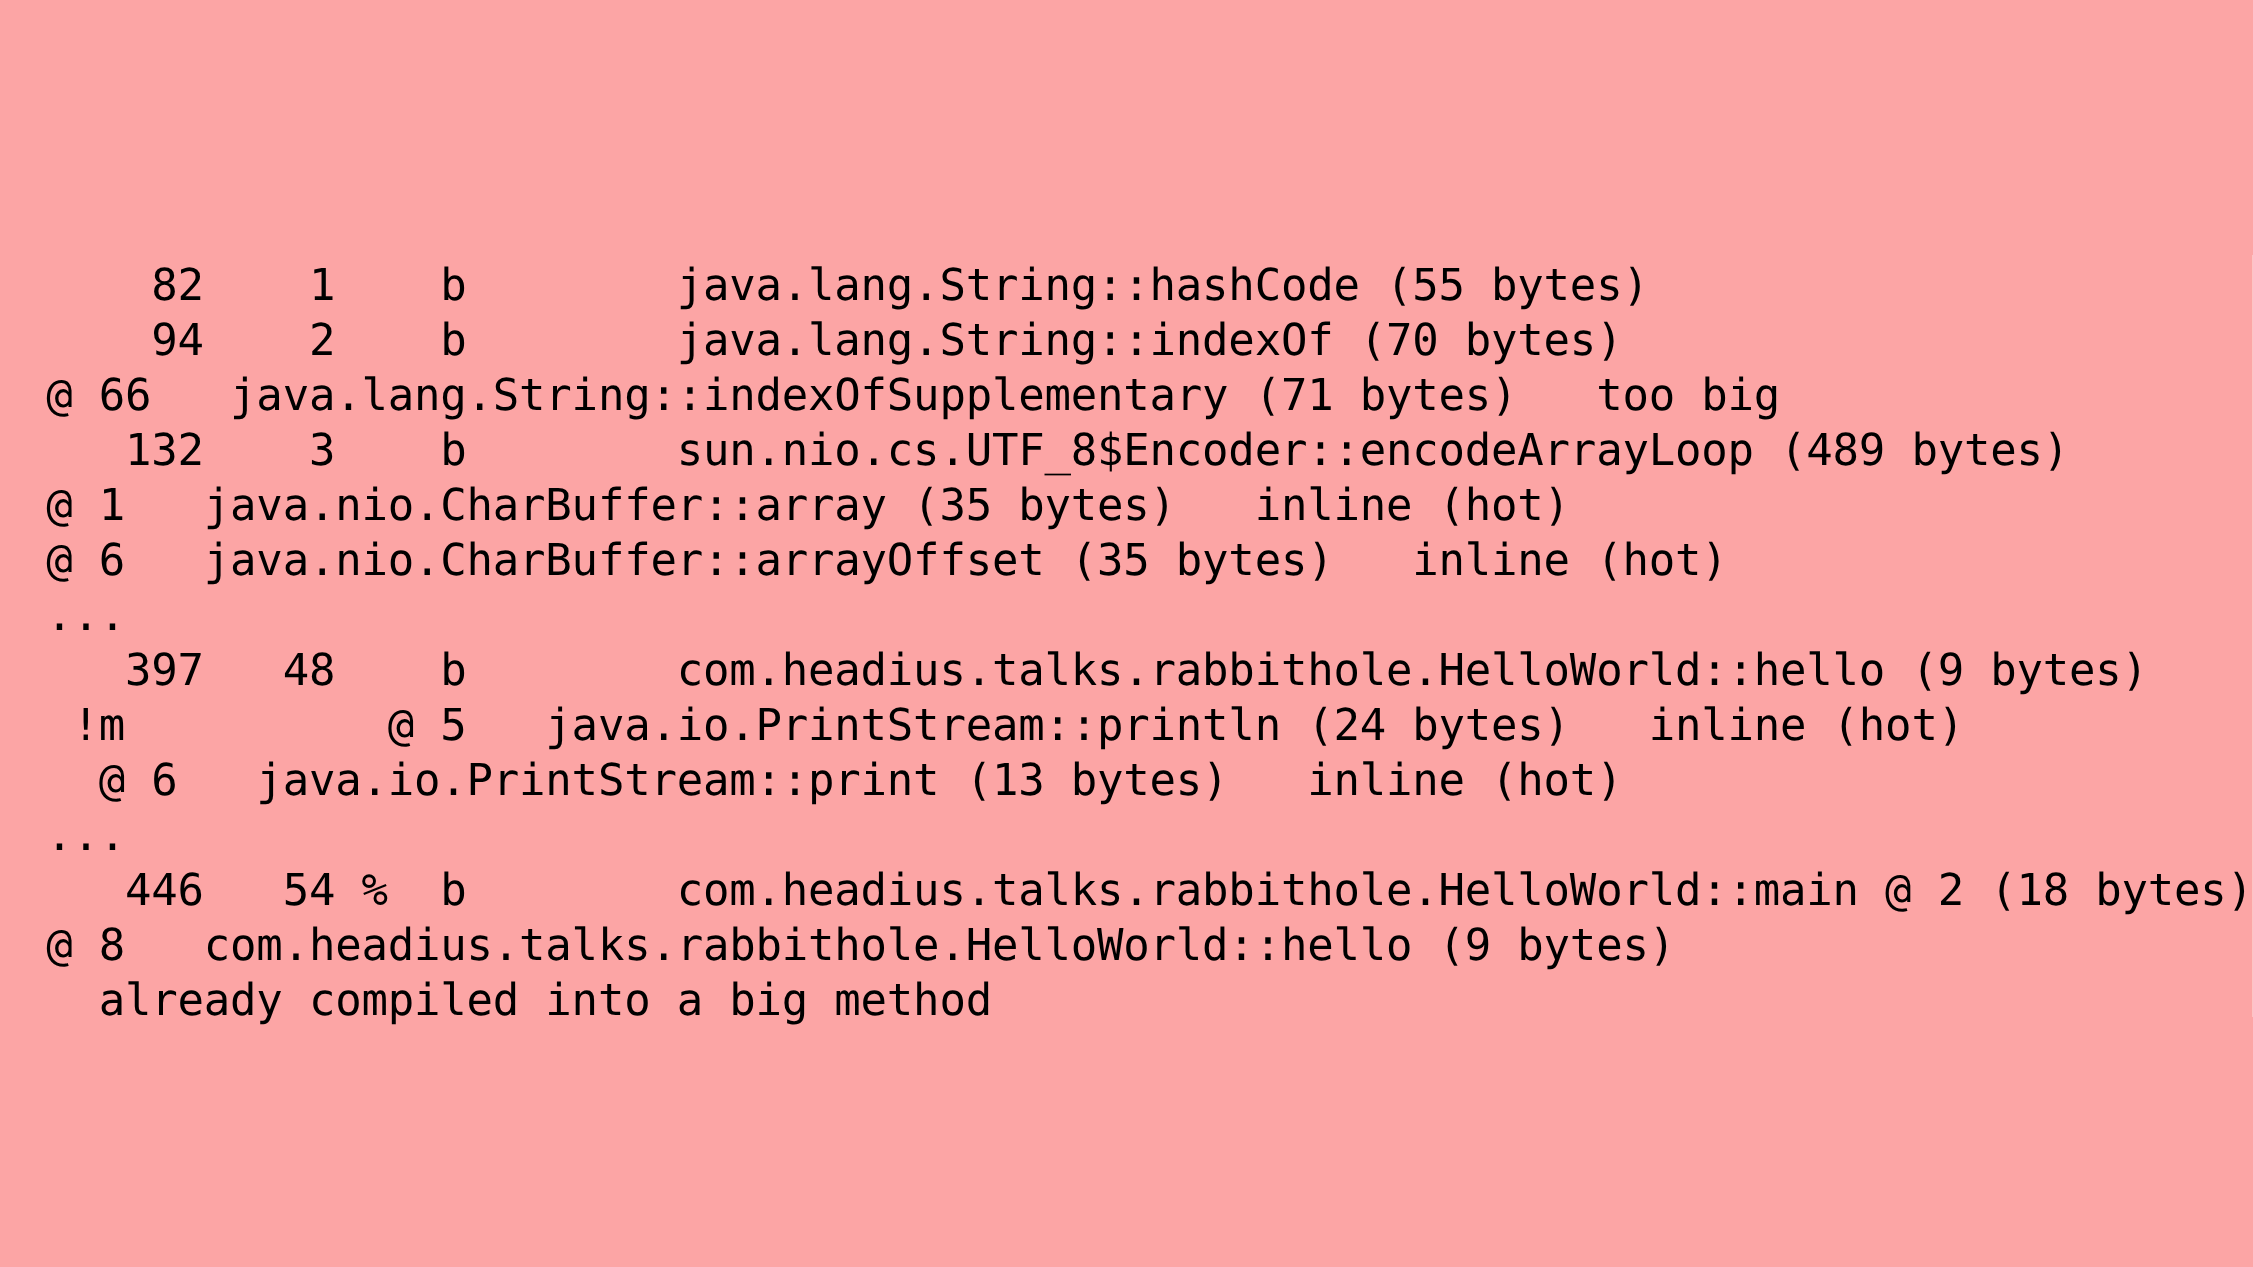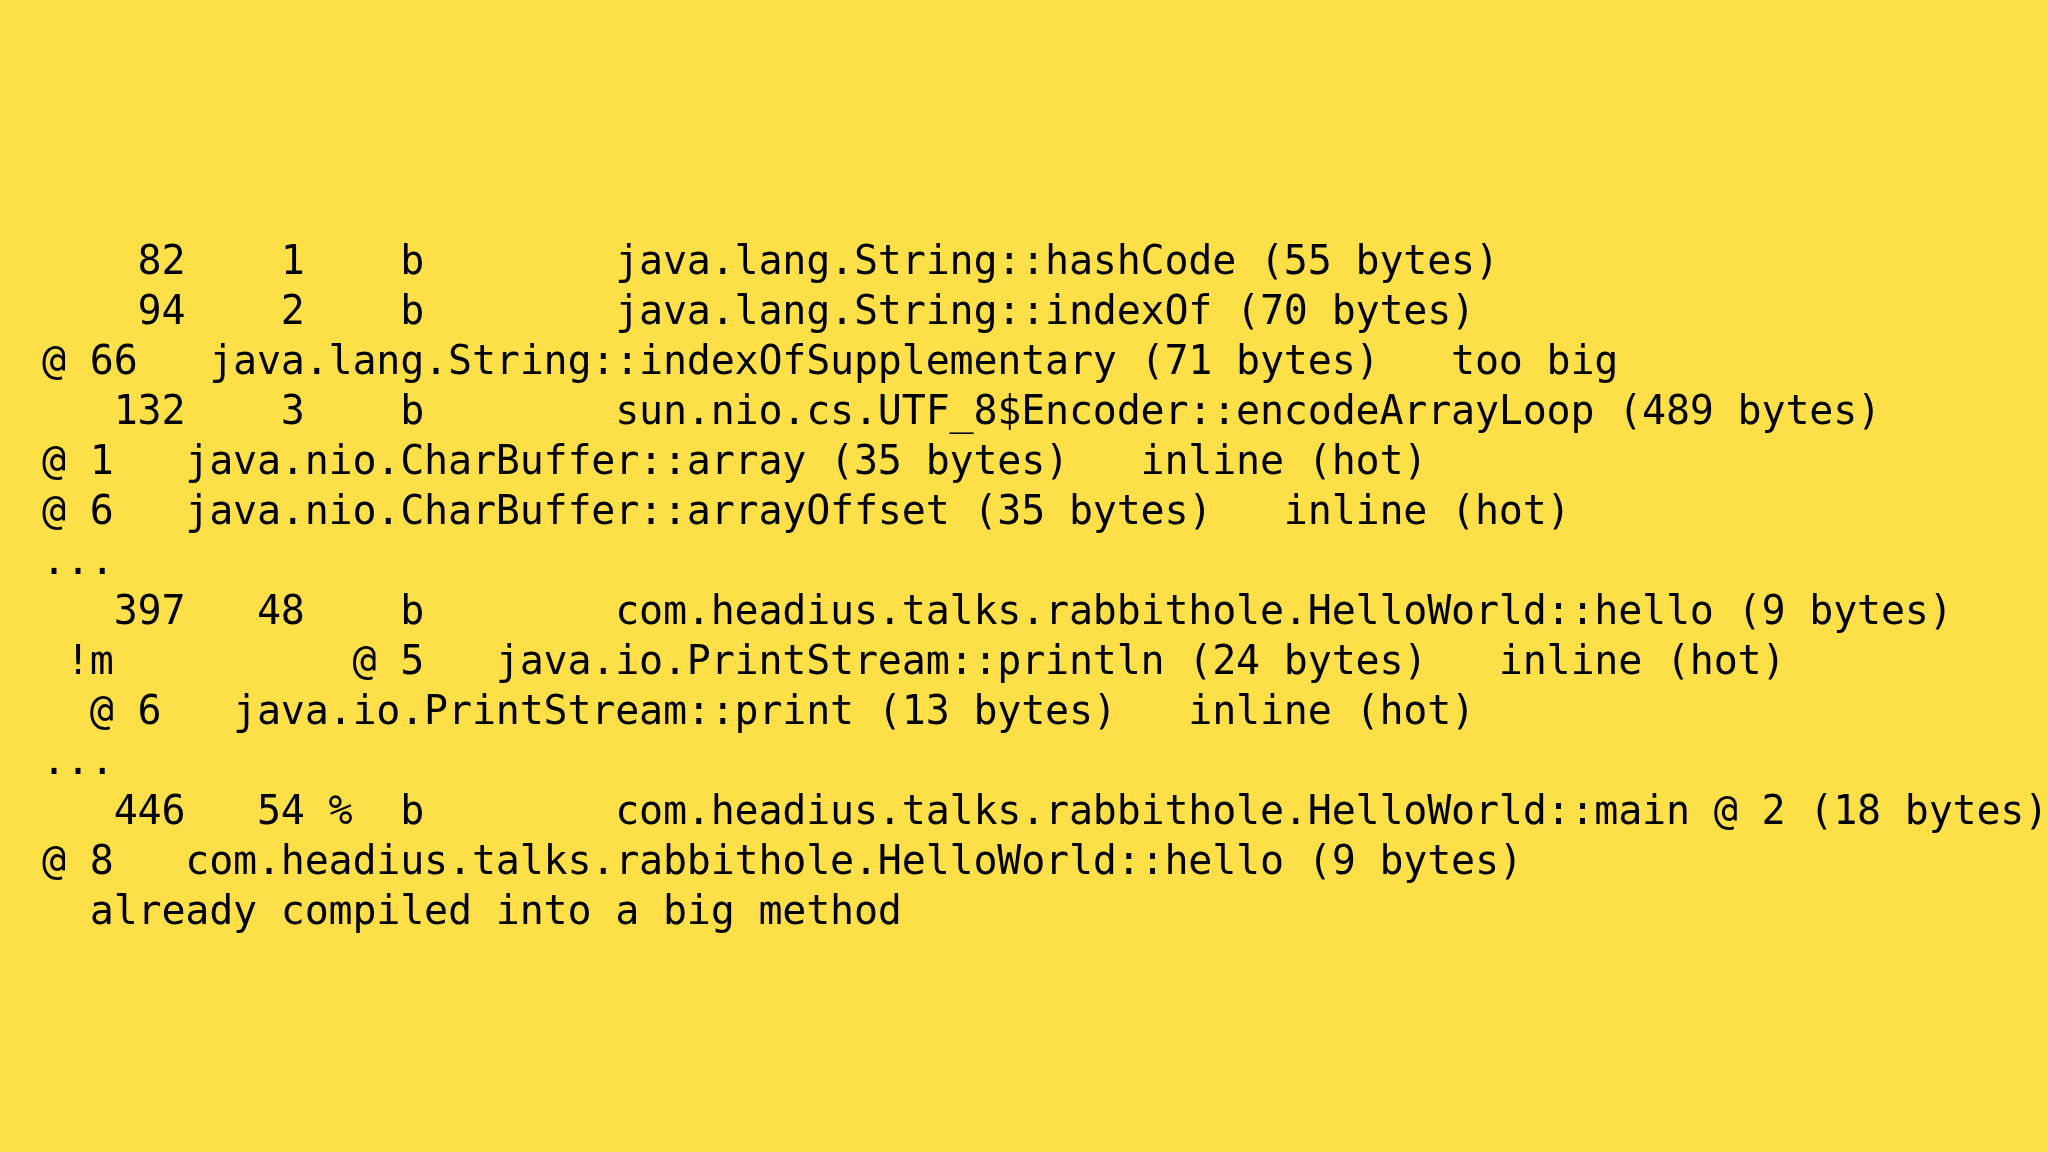--- a/index.html
+++ b/index.html
@@ -16,21 +16,21 @@
     font-family: "DejaVu Sans Mono", "Liberation Mono", monospace;
     color: #000000;
     -webkit-font-smoothing: antialiased;
   }
 
   
   .slide {
     position: relative;
     width: 2048px;
     height: 1152px;
-    background: #fde047;
+    background: #fca5a5;
     box-sizing: border-box;
   }
 
   
   .log-block {
     position: absolute;
     left: 42px;
     top: 222px;
     width: 1990px;
   }

